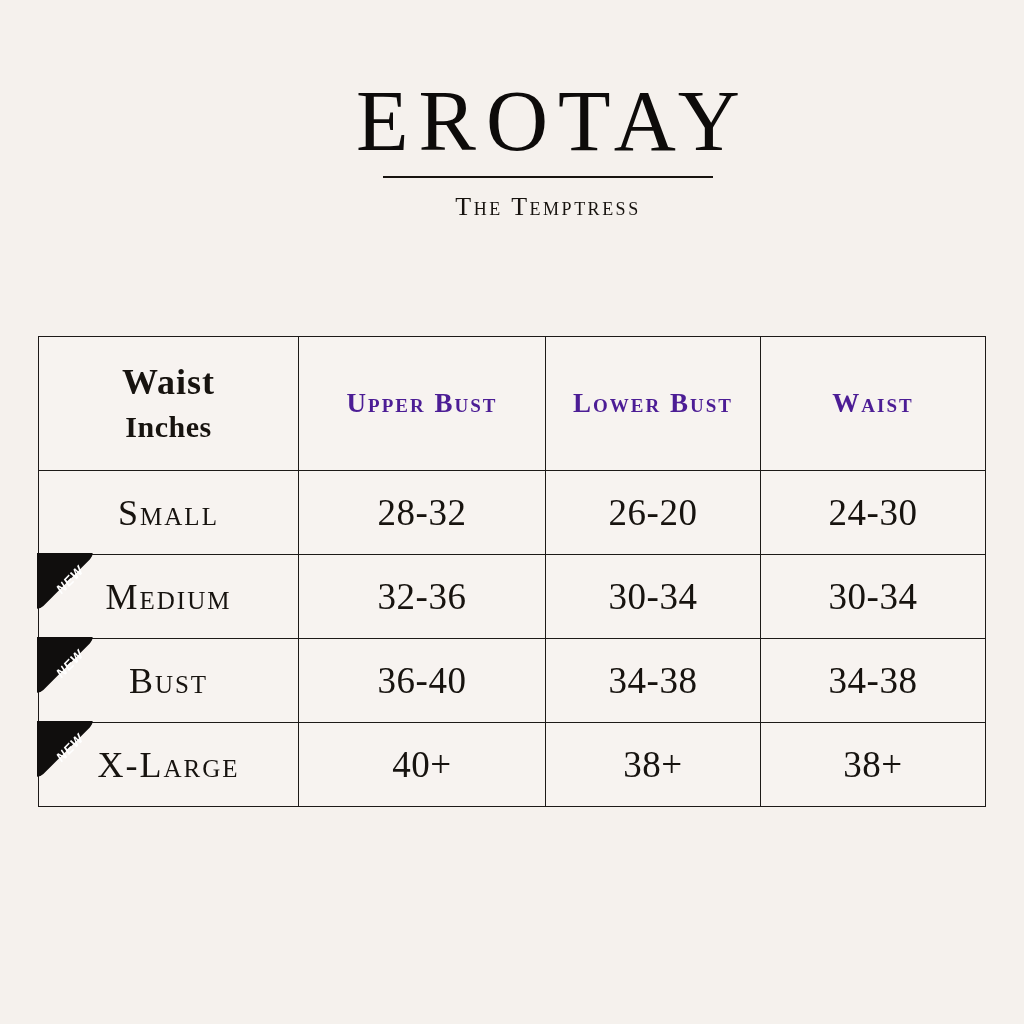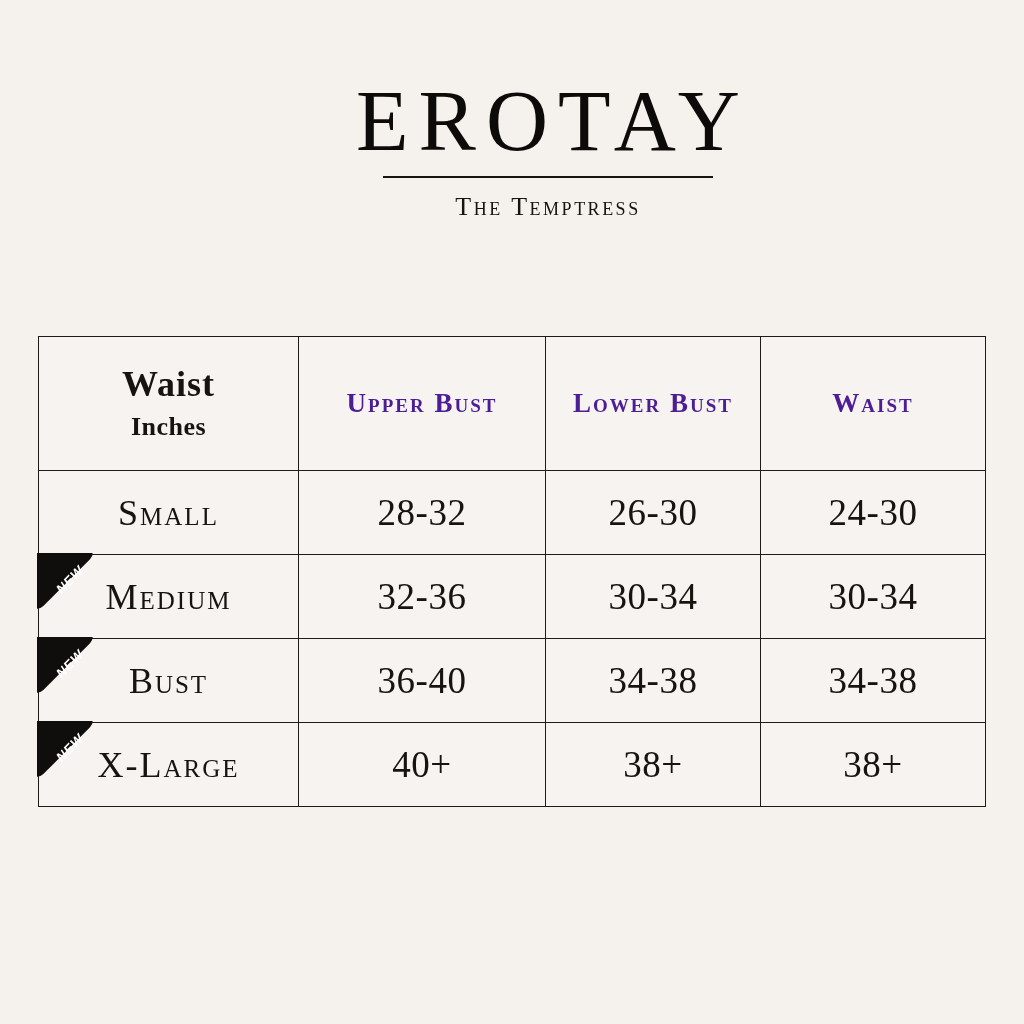--- a/index.html
+++ b/index.html
@@ -83,21 +83,21 @@
   thead tr { height: 134px; }
   tbody tr { height: 84px; }
 
   .hdr-sizing {
     font-size: 36px;
     letter-spacing: 1px;
     line-height: 1.08;
     color: #17130f;
   }
   .hdr-inches {
-    font-size: 26px;
+    font-size: 30px;
     letter-spacing: 0.5px;
     margin-top: 9px;
     color: #17130f;
   }
   .hdr-measure {
     font-variant: small-caps;
     font-size: 27px;
     letter-spacing: 2px;
     color: #4c1d95;
     white-space: nowrap;
@@ -190,21 +190,21 @@
     <tbody>
 
       <tr>
         <td class="cell-with-ribbon">
           <span class="size-label">Small</span>
         </td>
         <td>
           <span class="measure-val">28-32</span>
         </td>
         <td>
-          <span class="measure-val">26-30</span>
+          <span class="measure-val">26-20</span>
         </td>
         <td>
           <span class="measure-val">24-30</span>
         </td>
       </tr>
 
       <tr>
         <td class="cell-with-ribbon">
           <span class="new-ribbon">
             <span class="tri"></span>

